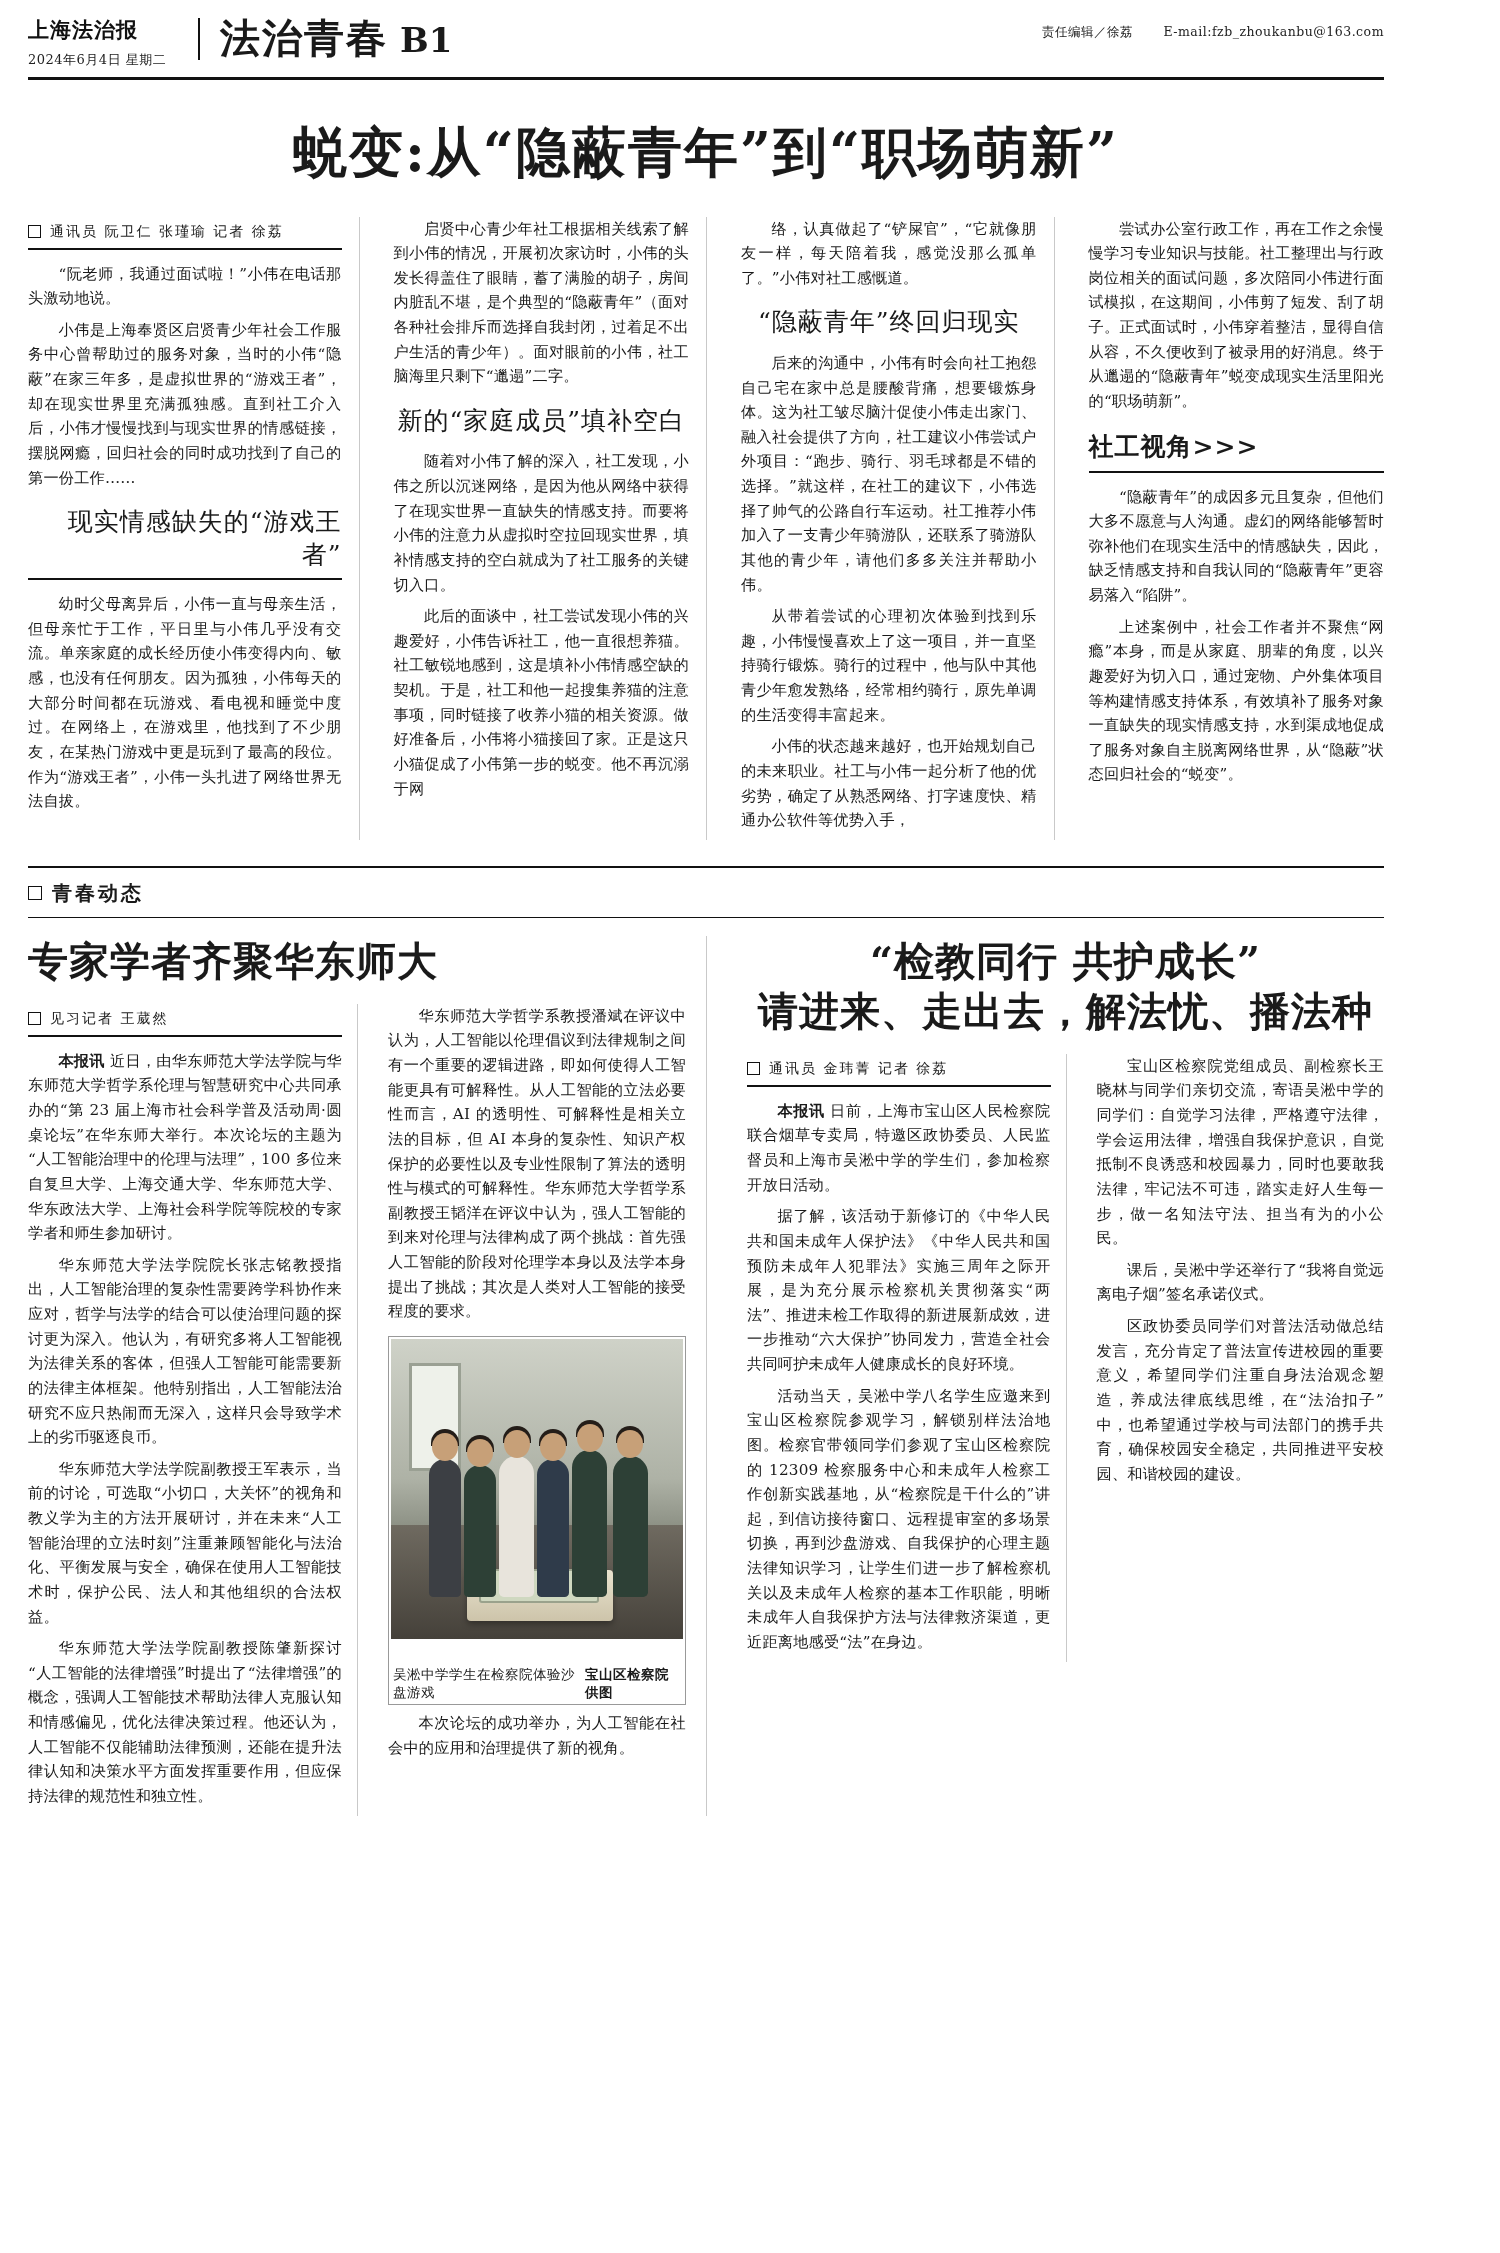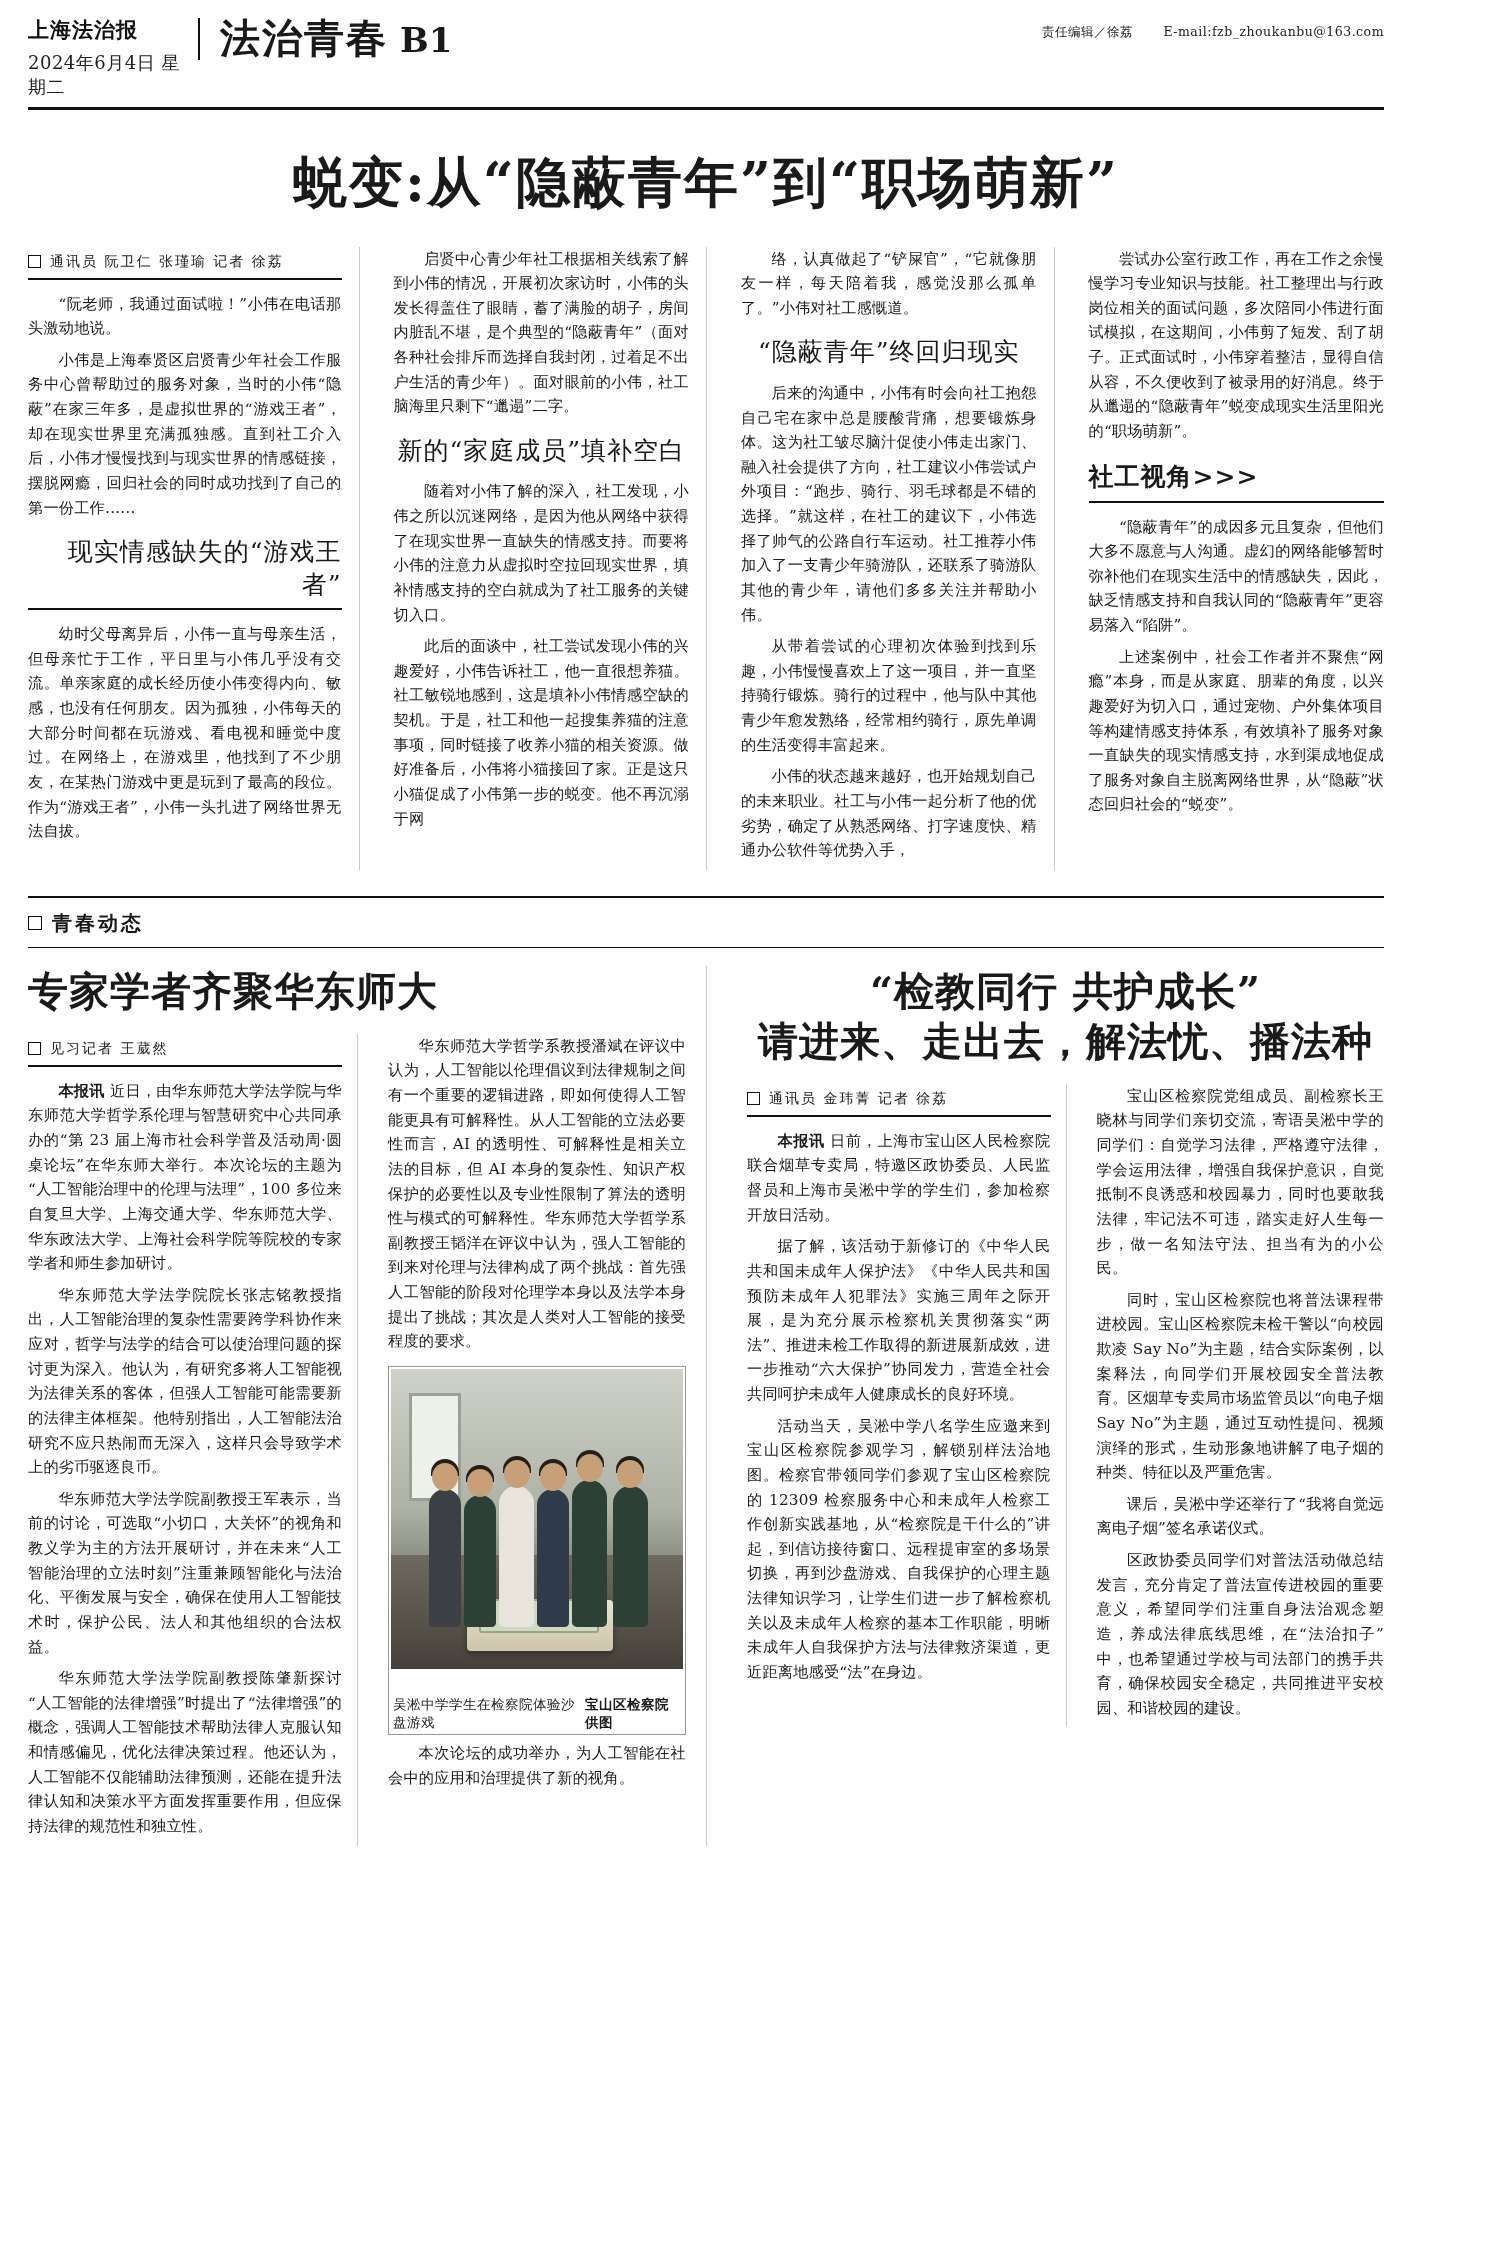--- a/index.html
+++ b/index.html
@@ -27,21 +27,21 @@
   .mh-logo{
     font-family:"DejaVu Serif",serif;
     font-size:21px;
     font-weight:bold;
     letter-spacing:1px;
     color:#111;
     line-height:1.1;
   }
   .mh-date{
     margin-top:10px;
-    font-size:18px;
+    font-size:13px;
     color:#222;
     letter-spacing:0.5px;
   }
   .mh-mid{
     flex:0 0 auto;
     display:flex;
     align-items:baseline;
     border-left:2px solid #111;
     padding-left:20px;
     margin-left:0;
@@ -388,21 +388,20 @@
           <div class="byline">
             <span class="sq"></span>
             <span class="bl-txt">通讯员 金玮菁 记者 徐荔</span>
           </div>
           <p><span class="lead-strong">本报讯</span><span> 日前，上海市宝山区人民检察院联合烟草专卖局，特邀区政协委员、人民监督员和上海市吴淞中学的学生们，参加检察开放日活动。</span></p>
           <p>据了解，该活动于新修订的《中华人民共和国未成年人保护法》《中华人民共和国预防未成年人犯罪法》实施三周年之际开展，是为充分展示检察机关贯彻落实“两法”、推进未检工作取得的新进展新成效，进一步推动“六大保护”协同发力，营造全社会共同呵护未成年人健康成长的良好环境。</p>
           <p>活动当天，吴淞中学八名学生应邀来到宝山区检察院参观学习，解锁别样法治地图。检察官带领同学们参观了宝山区检察院的 12309 检察服务中心和未成年人检察工作创新实践基地，从“检察院是干什么的”讲起，到信访接待窗口、远程提审室的多场景切换，再到沙盘游戏、自我保护的心理主题法律知识学习，让学生们进一步了解检察机关以及未成年人检察的基本工作职能，明晰未成年人自我保护方法与法律救济渠道，更近距离地感受“法”在身边。</p>
         </div>
         <div class="col2">
           <p>宝山区检察院党组成员、副检察长王晓林与同学们亲切交流，寄语吴淞中学的同学们：自觉学习法律，严格遵守法律，学会运用法律，增强自我保护意识，自觉抵制不良诱惑和校园暴力，同时也要敢我法律，牢记法不可违，踏实走好人生每一步，做一名知法守法、担当有为的小公民。</p>
-          <p>同时，宝山区检察院也将普法课程带进校园。宝山区检察院未检干警以“向校园欺凌 Say No”为主题，结合实际案例，以案释法，向同学们开展校园安全普法教育。区烟草专卖局市场监管员以“向电子烟 Say No”为主题，通过互动性提问、视频演绎的形式，生动形象地讲解了电子烟的种类、特征以及严重危害。</p>
           <p>课后，吴淞中学还举行了“我将自觉远离电子烟”签名承诺仪式。</p>
           <p>区政协委员同学们对普法活动做总结发言，充分肯定了普法宣传进校园的重要意义，希望同学们注重自身法治观念塑造，养成法律底线思维，在“法治扣子”中，也希望通过学校与司法部门的携手共育，确保校园安全稳定，共同推进平安校园、和谐校园的建设。</p>
         </div>
       </div>
     </div>
 
   </div>
 </div>
 
 </body></html>

